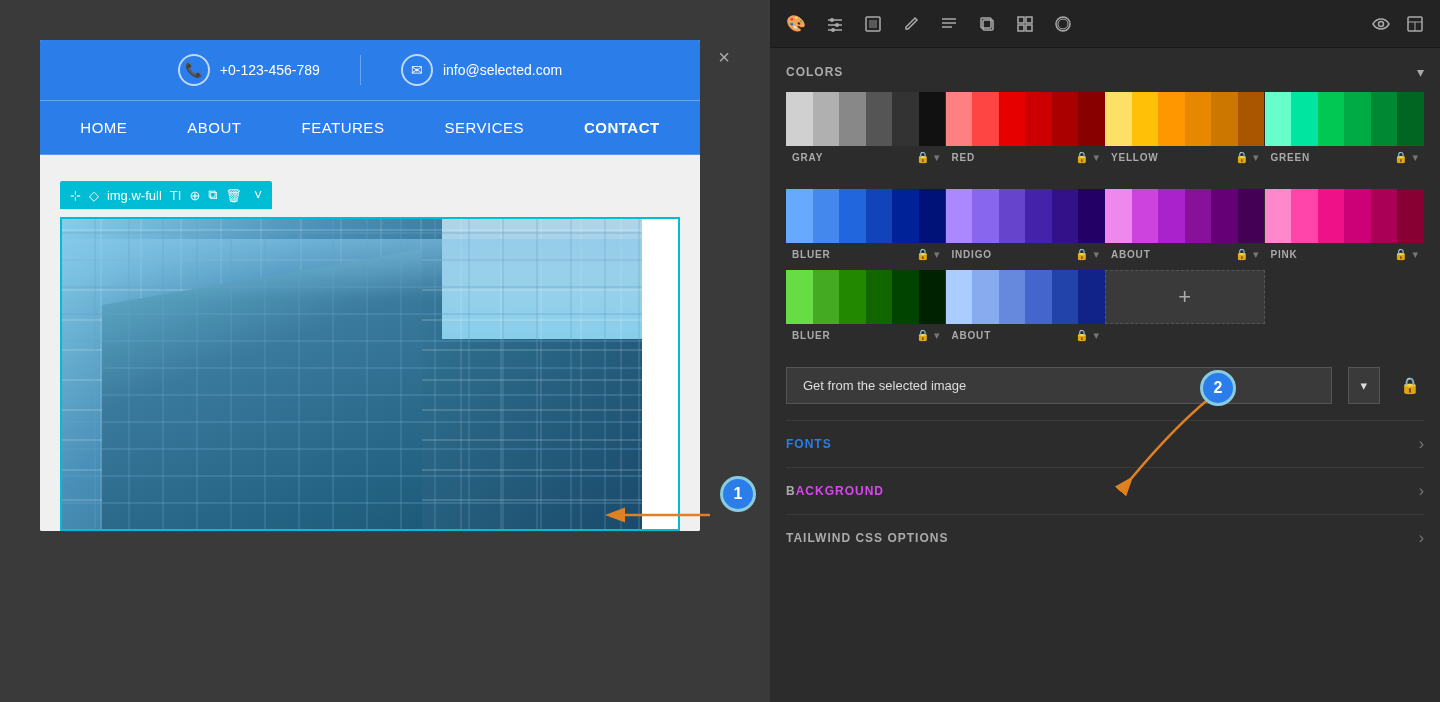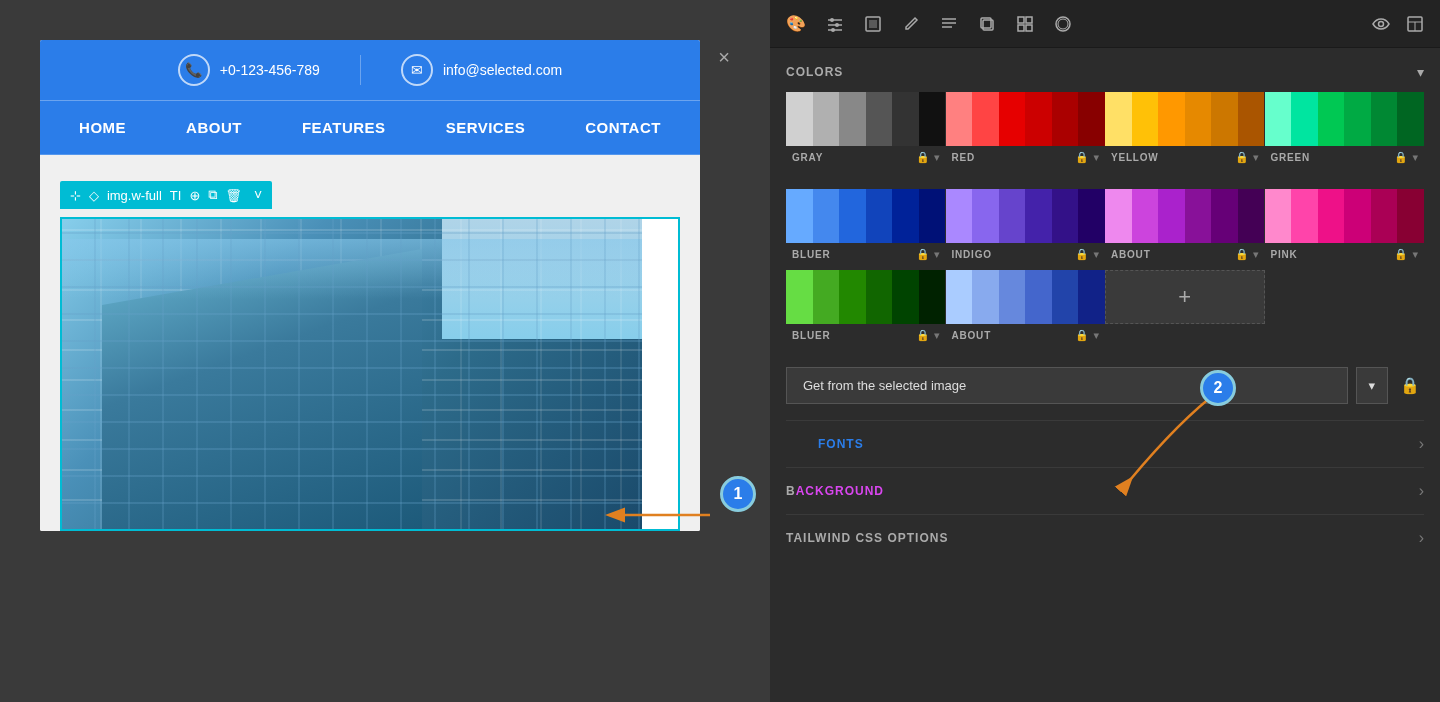--- a/index.html
+++ b/index.html
@@ -68,21 +68,21 @@
       align-items: center;
       justify-content: center;
       gap: 60px;
       padding: 18px 20px;
       border-bottom: 1px solid rgba(255,255,255,0.2);
     }
 
     .nav-item {
       color: white;
       font-size: 15px;
-      font-weight: 700;
+      font-weight: 400;
       letter-spacing: 0.5px;
       text-transform: uppercase;
     }
 
     .nav-item.active {
       font-weight: 700;
     }
 
     .site-body {
       background: #f0f0f0;
@@ -311,21 +311,21 @@
 
     .add-plus {
       color: #aaa;
       font-size: 22px;
     }
 
     
     .get-image-row {
       display: flex;
       align-items: center;
-      gap: 8px;
+      gap: 16px;
       padding: 12px 16px;
       margin-top: 8px;
     }
 
     .get-image-btn {
       background: #3a3a3a;
       border: 1px solid #555;
       color: #ddd;
       padding: 10px 16px;
       font-size: 13px;
@@ -363,21 +363,20 @@
       padding: 14px 0;
       border-top: 1px solid #3a3a3a;
       cursor: pointer;
     }
 
     .section-row-title {
       color: #2b7de9;
       font-size: 12px;
       font-weight: 600;
       letter-spacing: 1px;
-      margin-left: 32px;
     }
 
     .section-row-title-gray {
       color: #aaa;
       font-size: 12px;
       font-weight: 600;
       letter-spacing: 1px;
     }
 
     .section-arrow {

